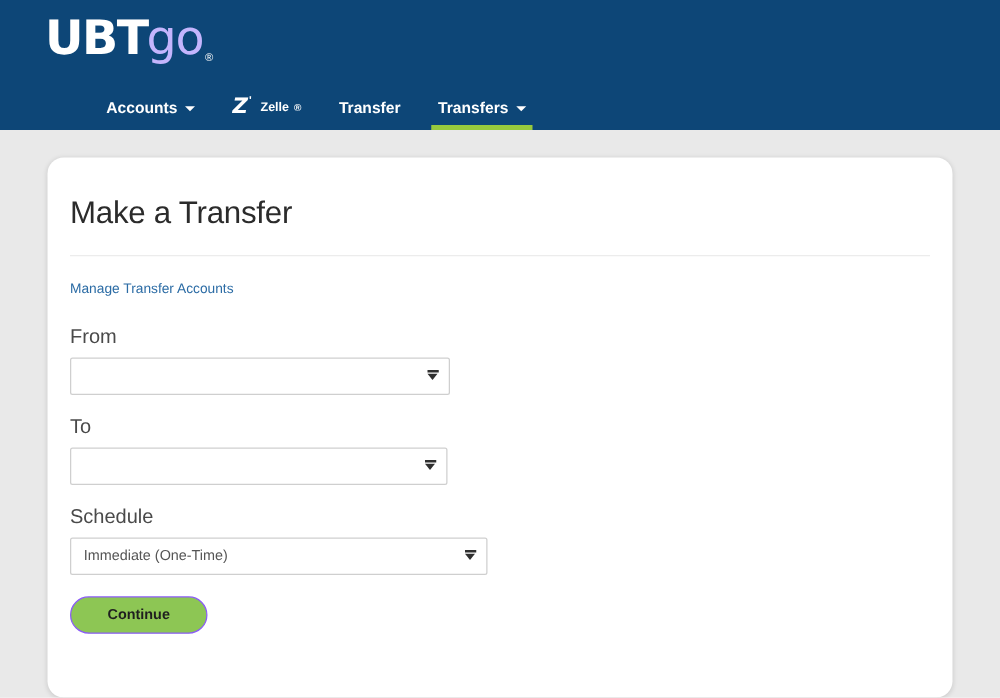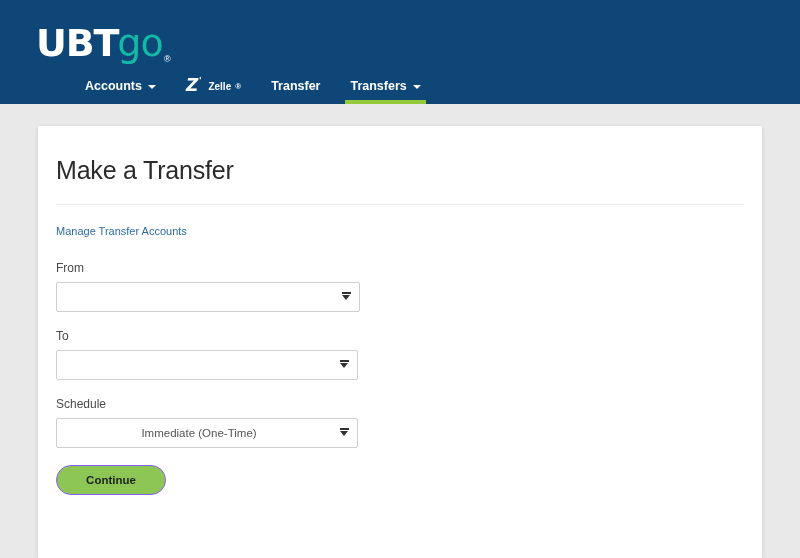--- a/index.html
+++ b/index.html
@@ -21,36 +21,35 @@
     background: #0d4677;
   }
   .logo-wrap {
     position: absolute;
     left: 36px;
     top: 11px;
     height: 42px;
     display: flex;
     align-items: baseline;
     user-select: none;
-    margin-top: 13px;
   }
   .logo-ubt {
     font-family: "DejaVu Sans", sans-serif;
     font-size: 38px;
     font-weight: 700;
     letter-spacing: -1.2px;
     color: #ffffff;
     line-height: 1;
   }
   .logo-go {
     font-family: "DejaVu Sans", sans-serif;
     font-size: 38px;
     font-weight: 400;
     letter-spacing: -0.8px;
-    color: #14b8a6;
+    color: #c4b5fd;
     line-height: 1;
     margin-left: -1px;
   }
   .logo-tm {
     font-size: 9px;
     color: #ffffff;
     margin-left: 1px;
     align-self: flex-end;
     padding-bottom: 2px;
   }
@@ -129,21 +128,21 @@
     height: 454px;
     background: #e9e9e9;
   }
   .card {
     position: absolute;
     left: 38px;
     top: 22px;
     width: 724px;
     height: 432px;
     background: #ffffff;
-    border-radius: 1px;
+    border-radius: 13px;
     box-shadow: 0 1px 4px rgba(0,0,0,0.13);
     padding: 20px 0 5px 0;
   }
   .card-inner { padding: 0 18px 0 18px; }
 
   .page-title {
     font-size: 25px;
     font-weight: 400;
     color: #2b2b2b;
     margin: 10px 0 0 0;
@@ -162,38 +161,38 @@
     color: #2c6ca5;
     text-decoration: none;
     cursor: pointer;
   }
 
   
   .form { margin-top: 22px; }
   .field { margin-bottom: 17px; }
   .field-label {
     display: block;
-    font-size: 12px;
+    font-size: 16px;
     color: #4a4a4a;
     margin-bottom: 7px;
   }
   .control {
     position: relative;
     height: 30px;
     background: #ffffff;
     border: 1px solid #cfcfcf;
     border-radius: 2px;
     display: flex;
     align-items: center;
     cursor: pointer;
   }
   .control.w-from { width: 304px; }
   .control.w-to   { width: 302px; }
   .control.w-amt  { width: 304px; cursor: text; }
-  .control.w-sch  { width: 302px; text-align: center; }
+  .control.w-sch  { width: 334px; }
 
   .control-value {
     font-size: 11.5px;
     color: #3a3a3a;
     padding-left: 10px;
     flex: 1;
     white-space: nowrap;
     overflow: hidden;
   }
   .control-value.muted { color: #555; }

